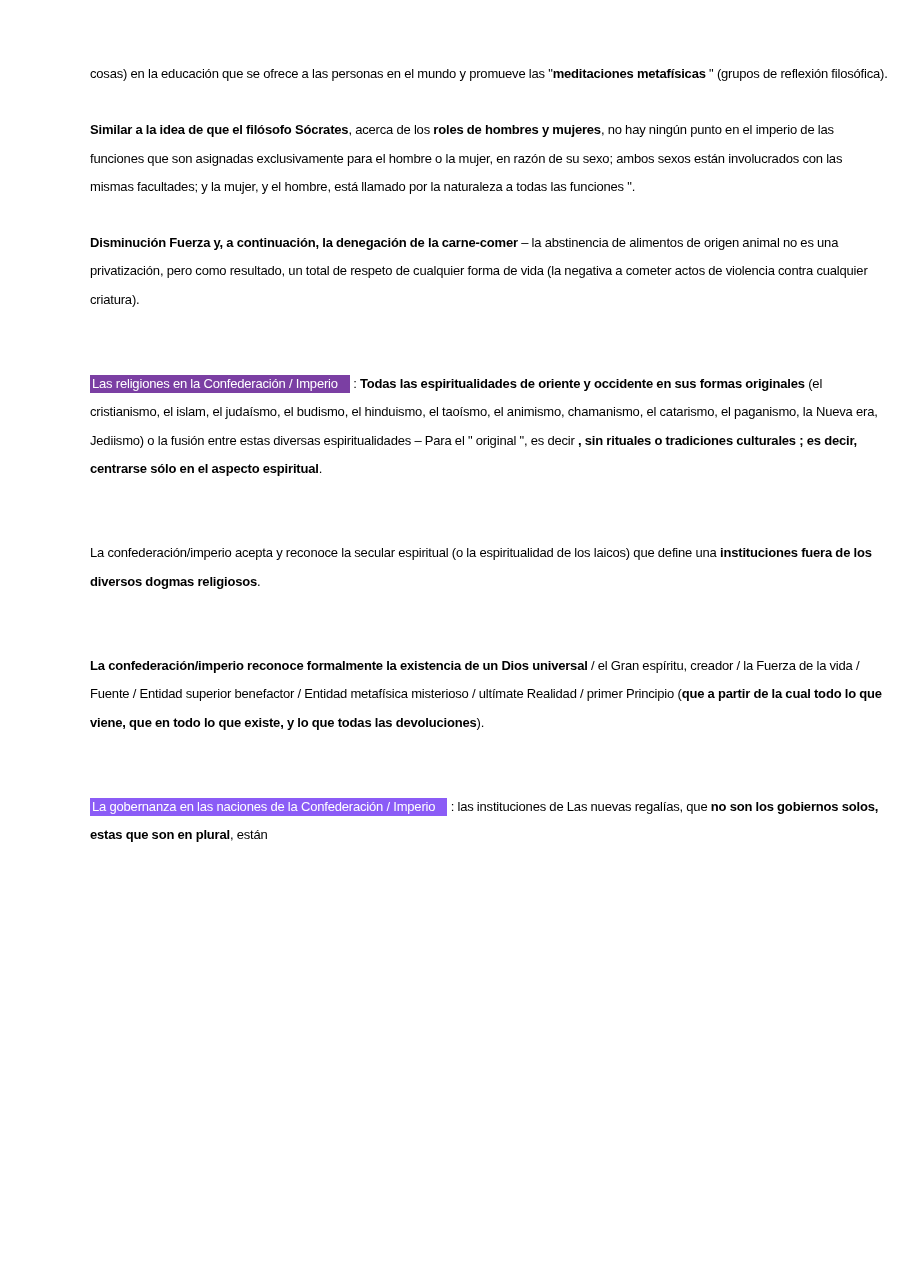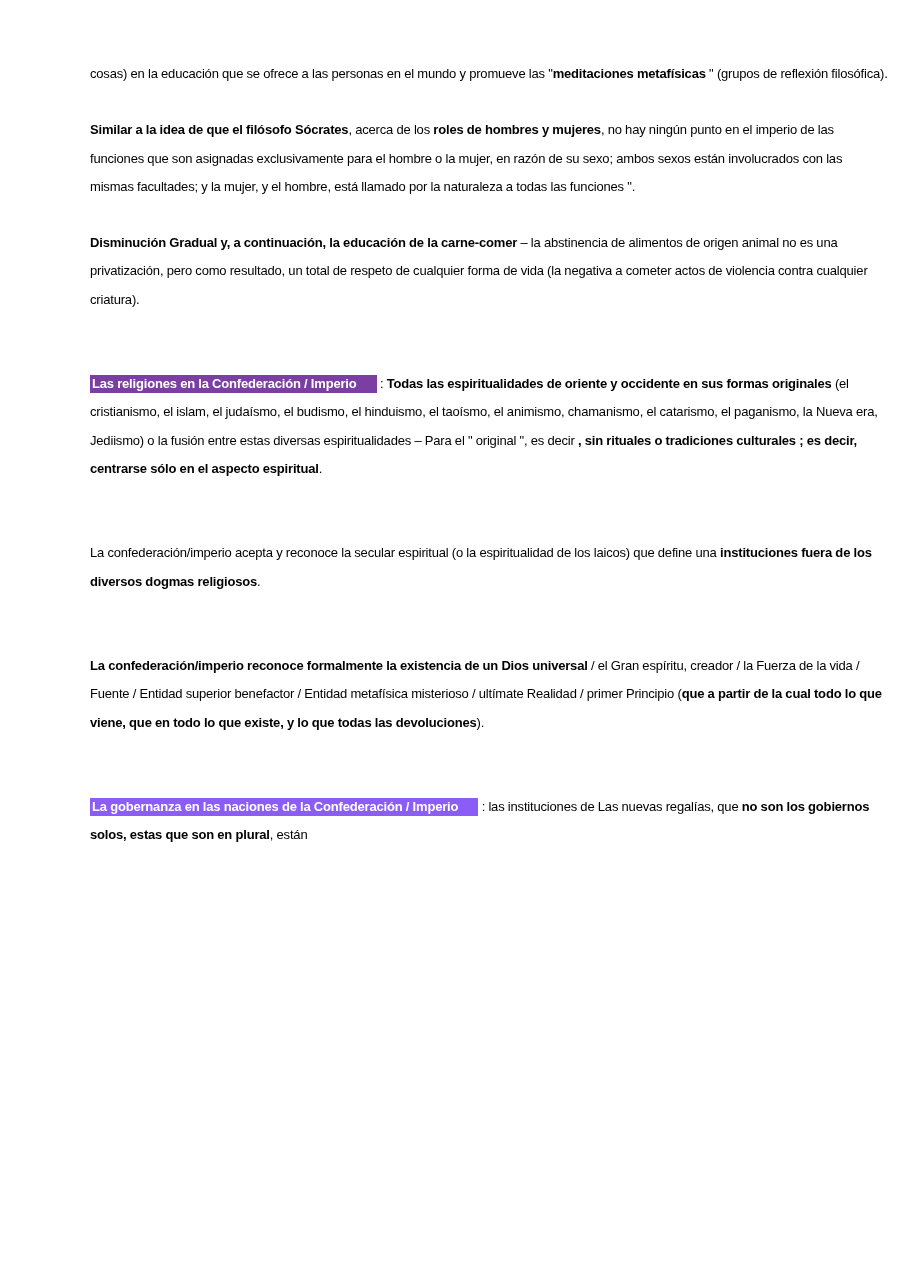--- a/index.html
+++ b/index.html
@@ -40,41 +40,41 @@
     height: 28.2px;
     line-height: 28.2px;
     font-size: 17.6px;
   }
   b, strong {
     font-weight: bold;
   }
   .hl {
     background-color: #7b3fa3;
     color: #ffffff;
-    font-weight: bold;
-    padding: 1px 20px 2px 2px;
+    font-weight: normal;
+    padding: 1px 12px 2px 2px;
     box-decoration-break: clone;
     -webkit-box-decoration-break: clone;
   }
 </style>
 </head>
 <body>
 
 <div class="page" style="background: rgb(255, 255, 255);">
   <div class="doc-body" style="color: rgb(0, 0, 0);">
 
     <p class="para"><span>cosas) en la educación que se ofrece a las personas en el mundo y promueve las "</span><b>meditaciones metafísicas </b><span>" (grupos de reflexión filosófica).</span></p>
 
     <div class="spacer-line">&nbsp;</div>
 
     <p class="para"><b>Similar a la idea de que el filósofo Sócrates</b><span>, acerca de los </span><b>roles de hombres y mujeres</b><span>, no hay ningún punto en el imperio de las funciones que son asignadas exclusivamente para el hombre o la mujer, en razón de su sexo; ambos sexos están involucrados con las mismas facultades; y la mujer, y el hombre, está llamado por la naturaleza a todas las funciones ".</span></p>
 
     <div class="spacer-line">&nbsp;</div>
 
-    <p class="para"><b>Disminución Gradual y, a continuación, la educación de la carne-comer</b><span> – la abstinencia de alimentos de origen animal no es una privatización, pero como resultado, un total de respeto de cualquier forma de vida (la negativa a cometer actos de violencia contra cualquier criatura).</span></p>
+    <p class="para"><b>Disminución Fuerza y, a continuación, la denegación de la carne-comer</b><span> – la abstinencia de alimentos de origen animal no es una privatización, pero como resultado, un total de respeto de cualquier forma de vida (la negativa a cometer actos de violencia contra cualquier criatura).</span></p>
 
     <div class="spacer-line">&nbsp;</div>
     <div class="spacer-line">&nbsp;</div>
 
     <p class="para"><span class="hl" style="background-color: rgb(123, 63, 163); color: rgb(255, 255, 255);">Las religiones en la Confederación / Imperio</span><span> : </span><b>Todas las espiritualidades de oriente y occidente en sus formas originales</b><span> (el cristianismo, el islam, el judaísmo, el budismo, el hinduismo, el taoísmo, el animismo, chamanismo, el catarismo, el paganismo, la Nueva era, Jediismo) o la fusión entre estas diversas espiritualidades – Para el " original ", es decir </span><b>, sin rituales o tradiciones culturales ; es decir, centrarse sólo en el aspecto espiritual</b><span>.</span></p>
 
     <div class="spacer-line">&nbsp;</div>
     <div class="spacer-line">&nbsp;</div>
 
     <p class="para"><span>La confederación/imperio acepta y reconoce la secular espiritual (o la espiritualidad de los laicos) que define una </span><b>instituciones fuera de los diversos dogmas religiosos</b><span>.</span></p>

